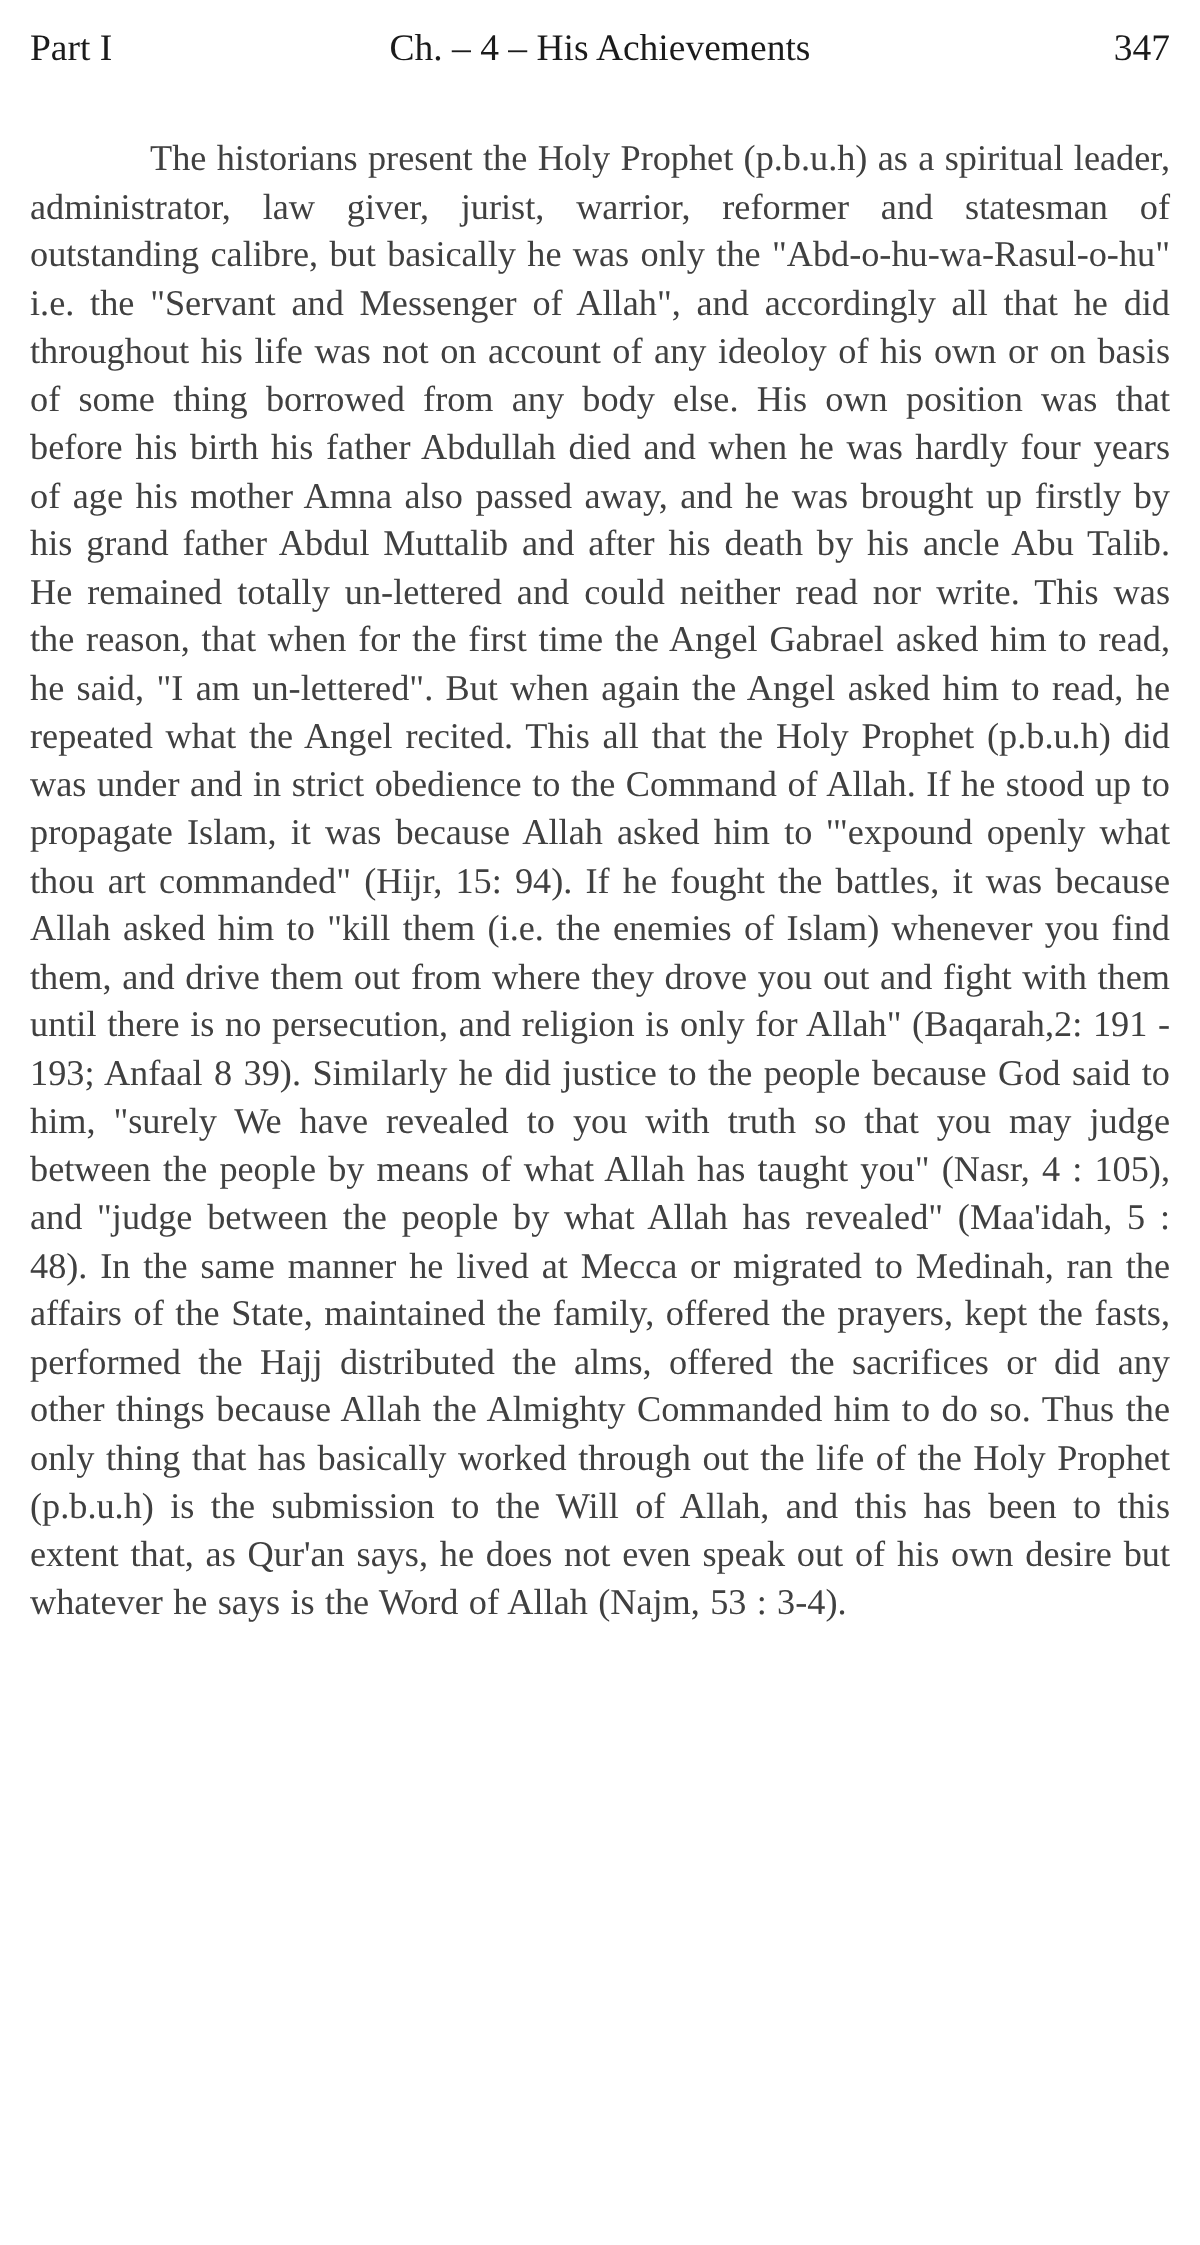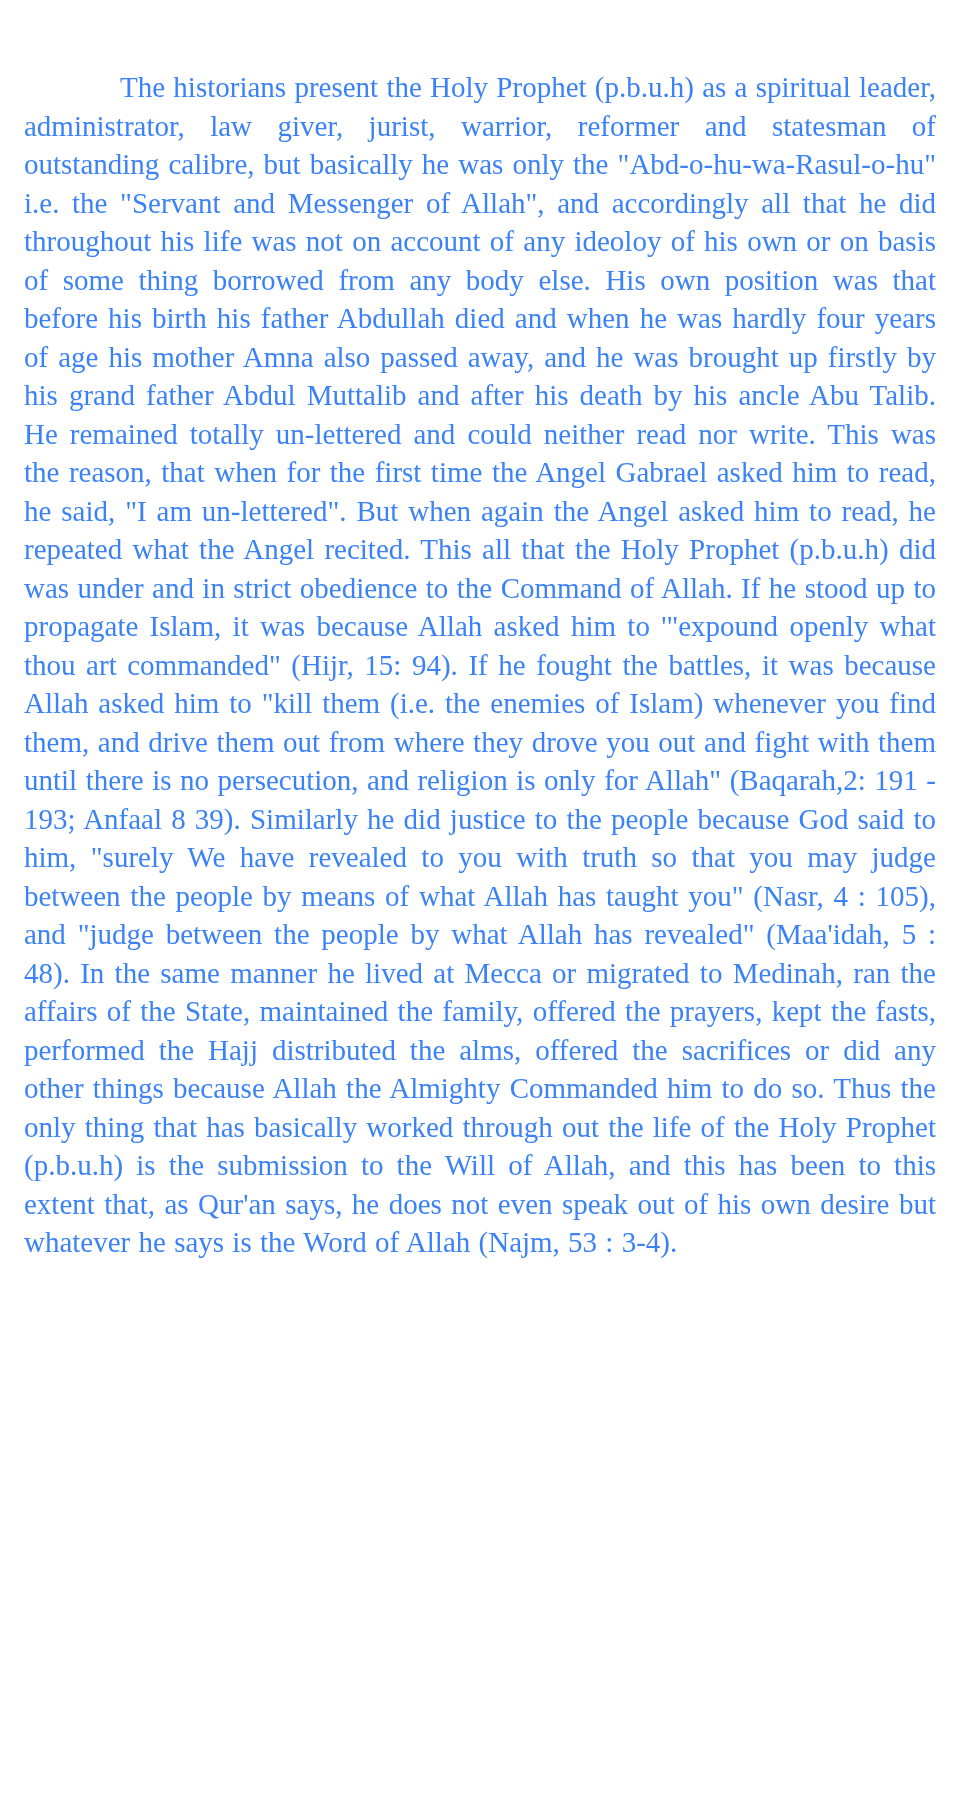--- a/index.html
+++ b/index.html
@@ -38,31 +38,36 @@
   .page-header .right {
     flex: 1;
     text-align: right;
     white-space: nowrap;
   }
   .body-text {
     margin-top: 52px;
     font-size: 29px;
     line-height: 38.5px;
     text-align: justify;
-    color: #3b82f6;
+    color: #404040;
   }
   .body-text p {
     margin: 0;
     text-indent: 96px;
     word-spacing: 1px;
   }
 </style>
 </head>
 <body>
 
 <div class="page">
 
+  <div class="page-header">
+    <span class="left">Part I</span>
+    <span class="center">Ch. – 4 – His Achievements</span>
+    <span class="right">347</span>
+  </div>
 
   <div class="body-text">
     <p>The historians present the Holy Prophet (p.b.u.h) as a spiritual leader, administrator, law giver, jurist, warrior, reformer and statesman of outstanding calibre, but basically he was only the "Abd-o-hu-wa-Rasul-o-hu" i.e. the "Servant and Messenger of Allah", and accordingly all that he did throughout his life was not on account of any ideoloy of his own or on basis of some thing borrowed from any body else. His own position was that before his birth his father Abdullah died and when he was hardly four years of age his mother Amna also passed away, and he was brought up firstly by his grand father Abdul Muttalib and after his death by his ancle Abu Talib. He remained totally un-lettered and could neither read nor write. This was the reason, that when for the first time the Angel Gabrael asked him to read, he said, "I am un-lettered". But when again the Angel asked him to read, he repeated what the Angel recited. This all that the Holy Prophet (p.b.u.h) did was under and in strict obedience to the Command of Allah. If he stood up to propagate Islam, it was because Allah asked him to '"expound openly what thou art commanded" (Hijr, 15: 94). If he fought the battles, it was because Allah asked him to "kill them (i.e. the enemies of Islam) whenever you find them, and drive them out from where they drove you out and fight with them until there is no persecution, and religion is only for Allah" (Baqarah,2: 191 - 193; Anfaal 8 39). Similarly he did justice to the people because God said to him, "surely We have revealed to you with truth so that you may judge between the people by means of what Allah has taught you" (Nasr, 4 : 105), and "judge between the people by what Allah has revealed" (Maa'idah, 5 : 48). In the same manner he lived at Mecca or migrated to Medinah, ran the affairs of the State, maintained the family, offered the prayers, kept the fasts, performed the Hajj distributed the alms, offered the sacrifices or did any other things because Allah the Almighty Commanded him to do so. Thus the only thing that has basically worked through out the life of the Holy Prophet (p.b.u.h) is the submission to the Will of Allah, and this has been to this extent that, as Qur'an says, he does not even speak out of his own desire but whatever he says is the Word of Allah (Najm, 53 : 3-4).</p>
   </div>
 
 </div>
 
 </body></html>

